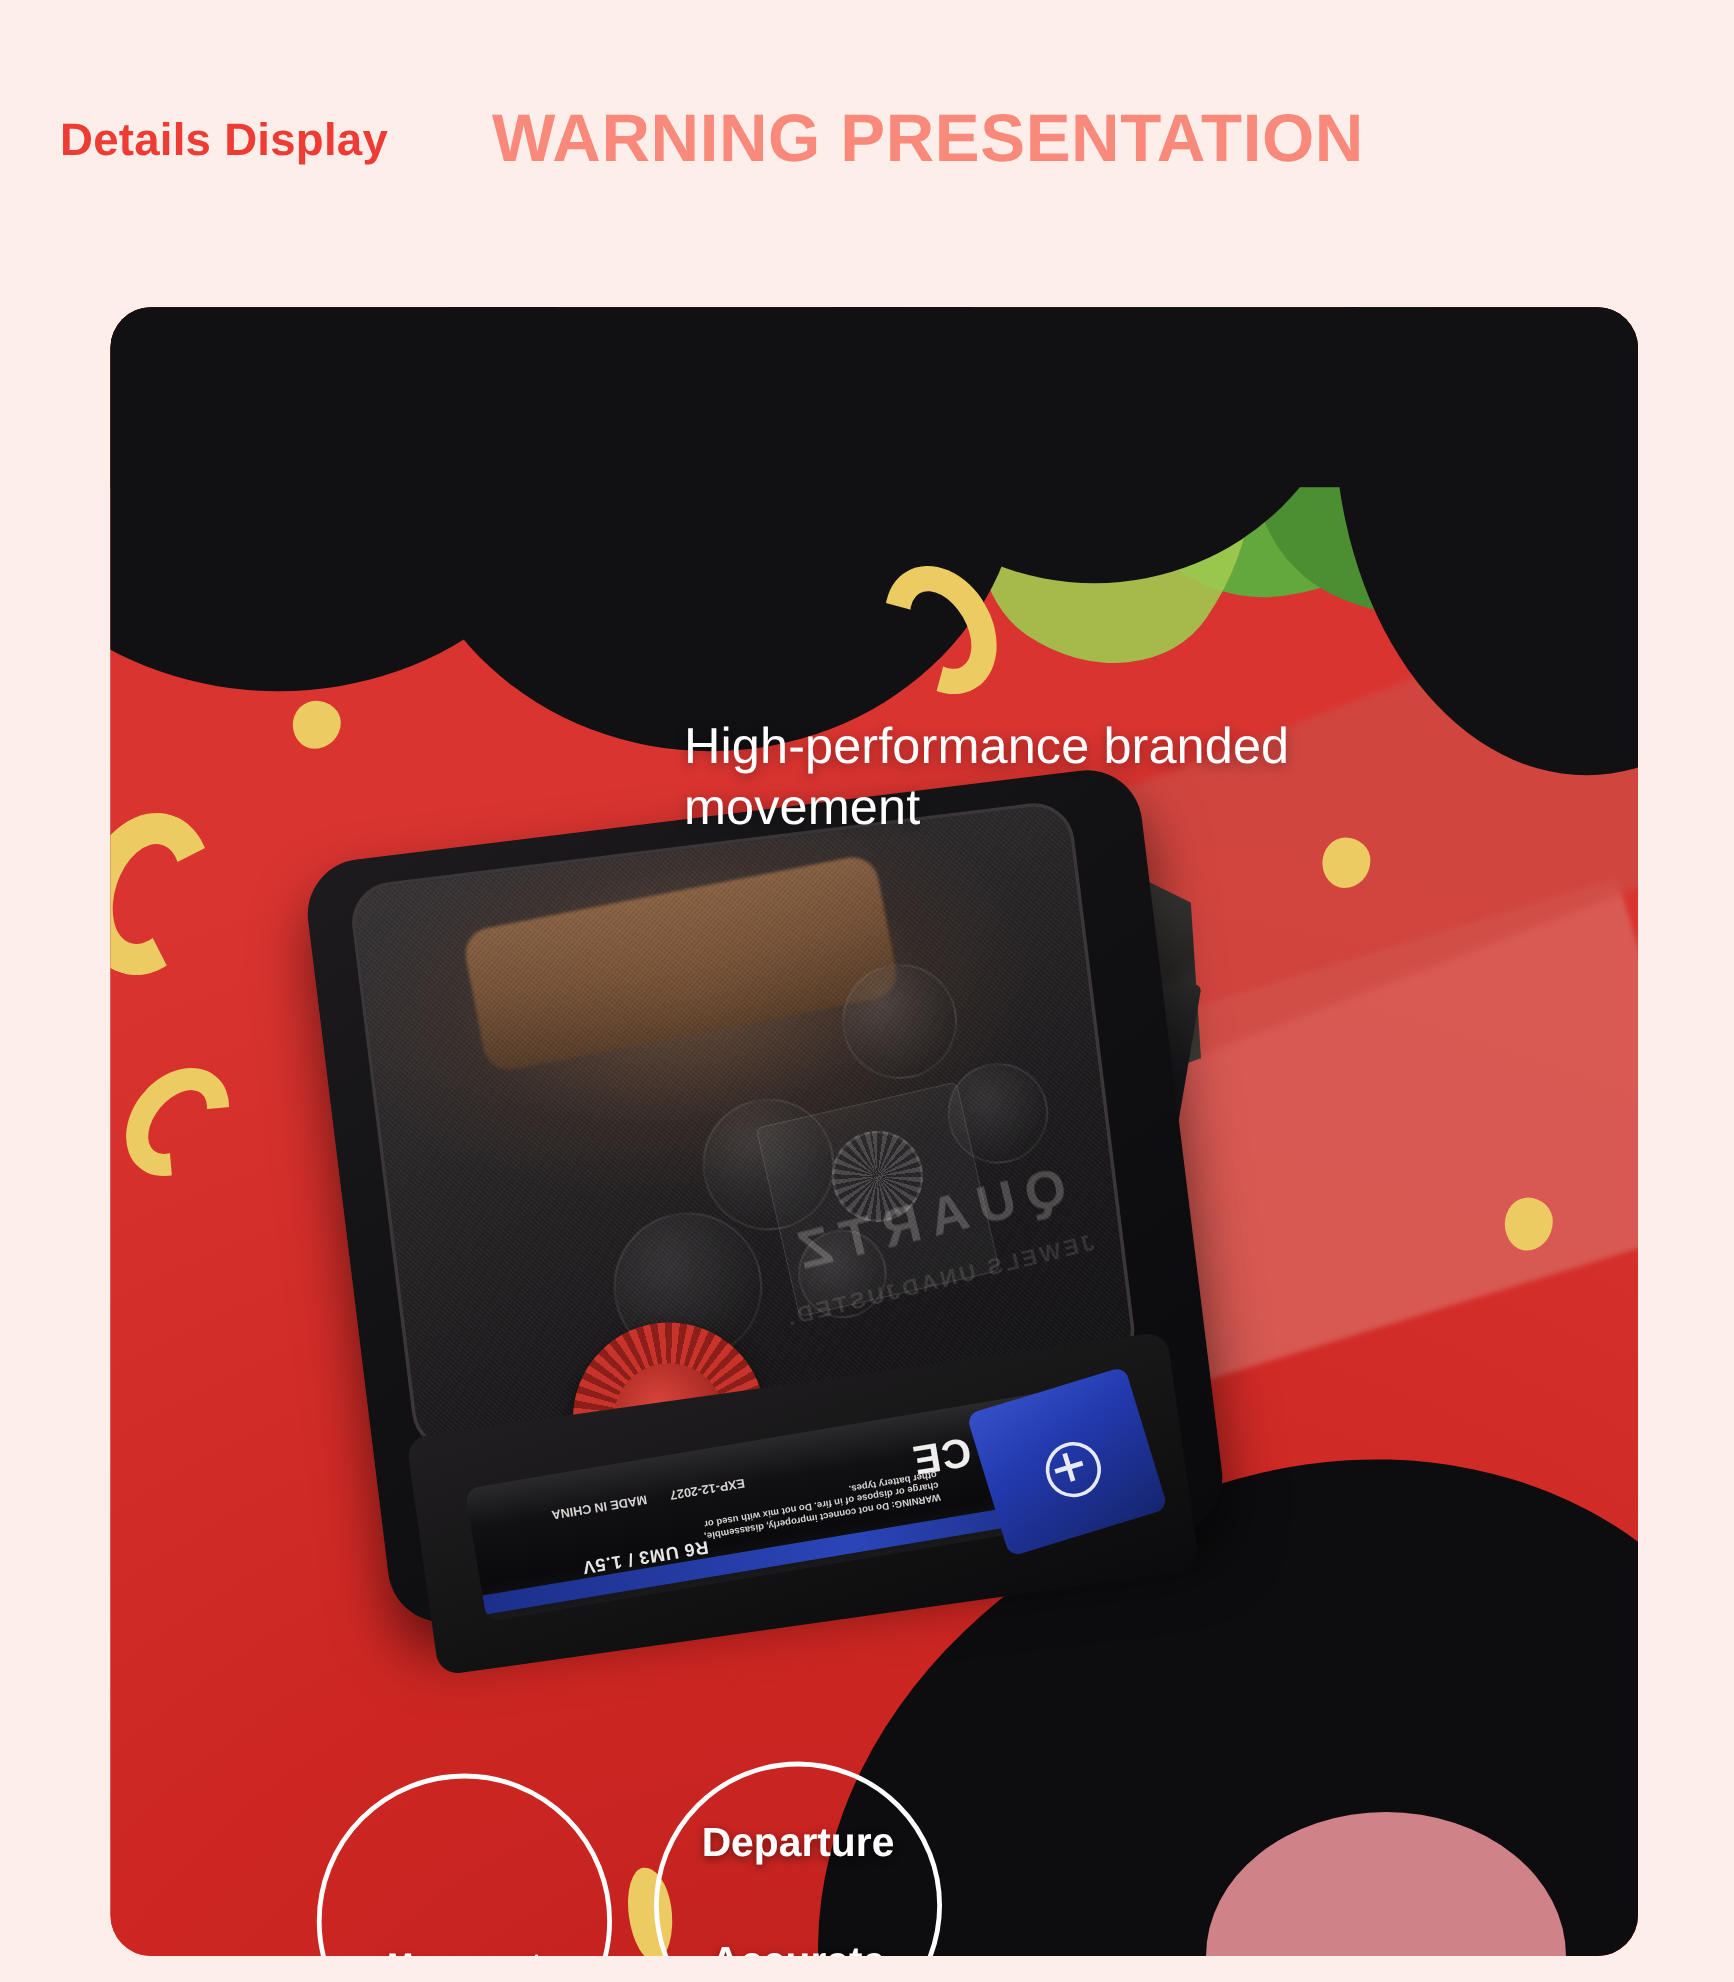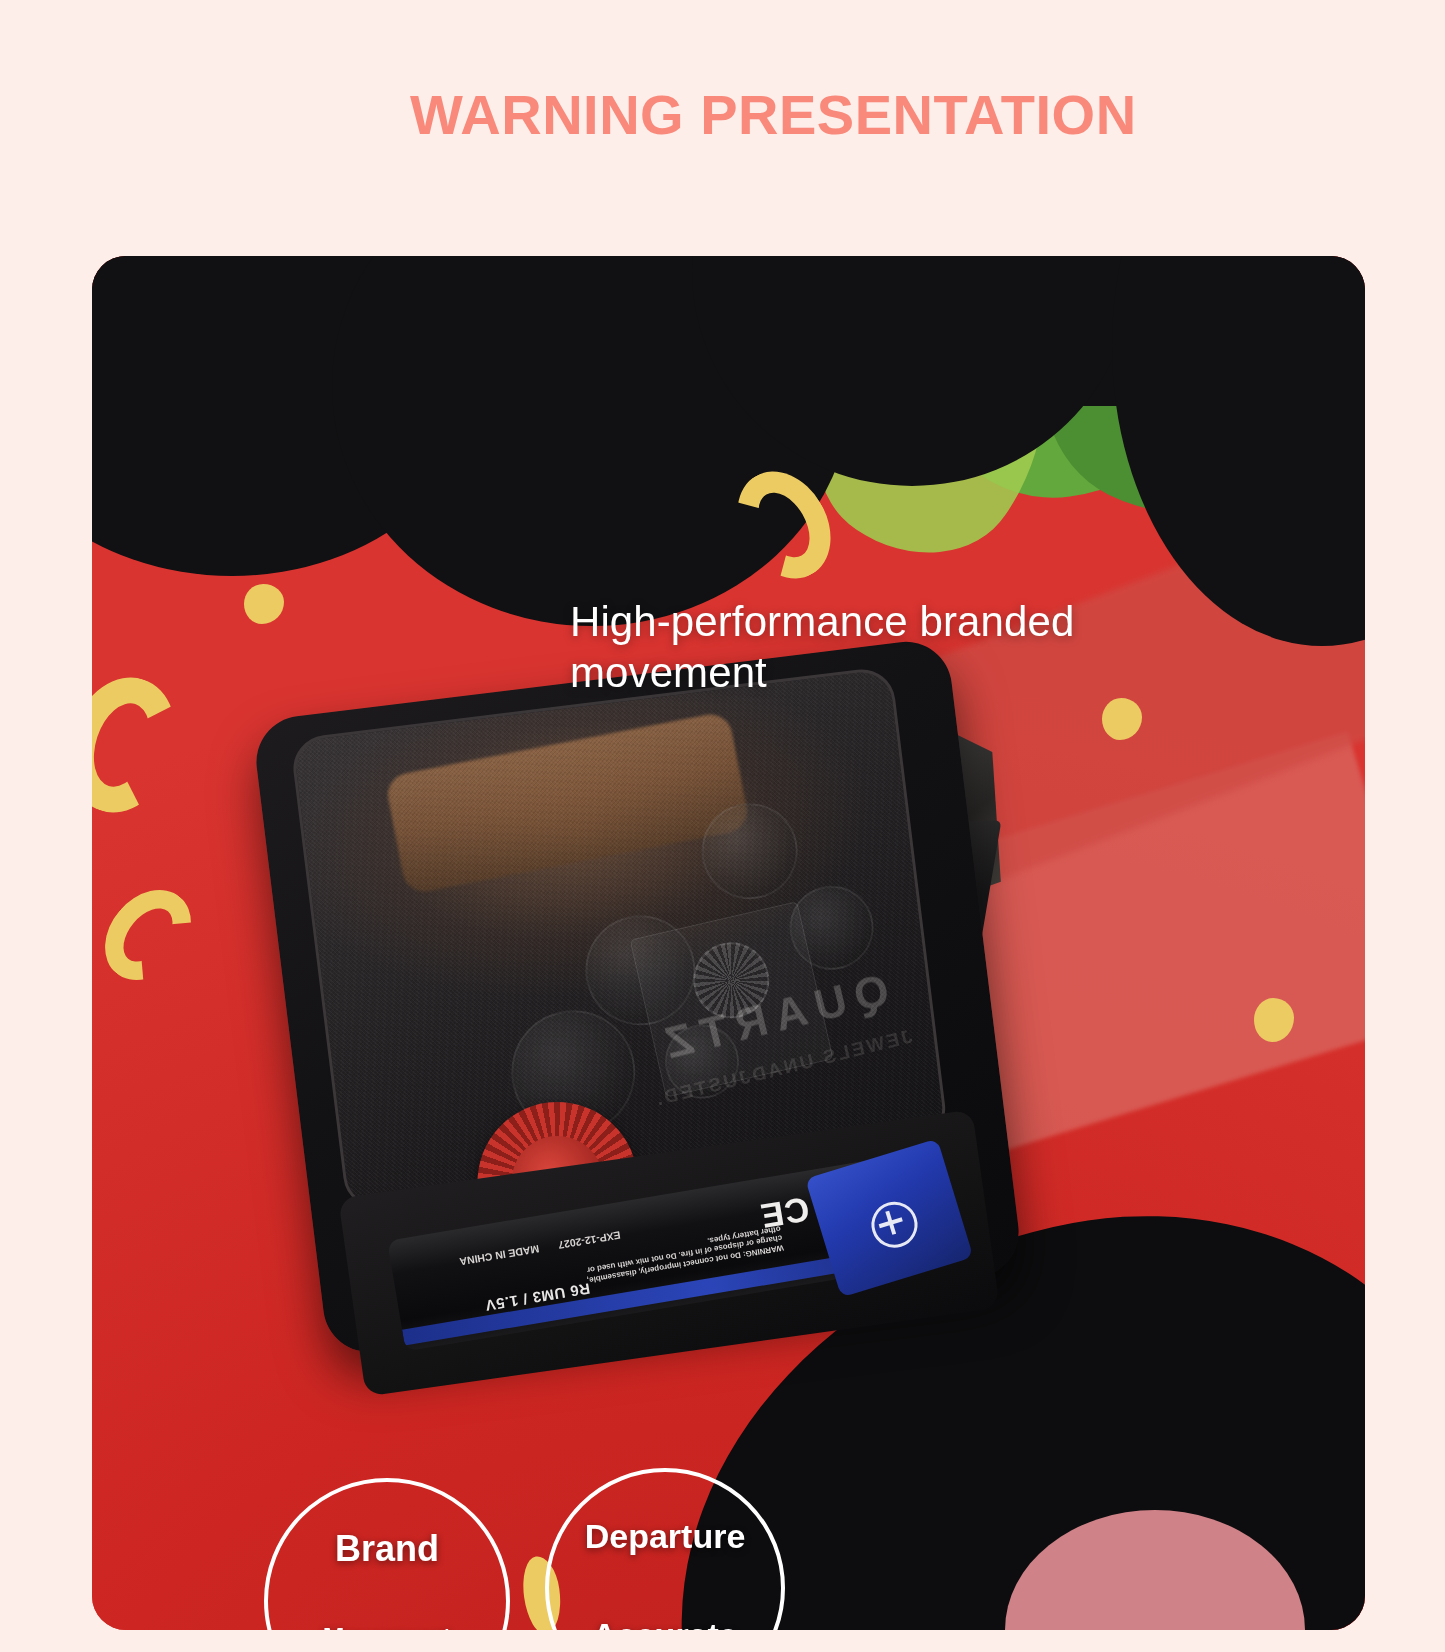--- a/index.html
+++ b/index.html
@@ -428,20 +428,21 @@
     text-shadow: 0 2px 7px rgba(0,0,0,0.45);
     white-space: nowrap;
   }
   .badge-2 .badge-title { top: 45px; font-size: 34px; }
   .badge-2 .badge-sub { top: 144px; font-size: 34px; }
 </style>
 </head>
 <body>
 
 <div class="header">
+  <div class="header-cn">Details Display</div>
   <div class="header-en">WARNING PRESENTATION</div>
 </div>
 
 <div class="photo-panel">
 
   <div class="sb-red"></div>
   <div class="sb-light-band"></div>
   <div class="sb-light-band2"></div>
 
   <div class="leaf leaf-lt" style="left:640px; top:-70px; width:330px; height:290px; transform:rotate(18deg);"></div>
@@ -513,21 +514,20 @@
       </div>
       <div class="batt-cell">
         <div class="batt-plus"></div>
       </div>
     </div>
   </div>
 
   <div class="overlay-title">High-performance branded movement</div>
 
   <div class="badge badge-1">
-    <div class="badge-title">Brand</div>
     <div class="badge-sub">Movement</div>
   </div>
 
   <div class="badge badge-2">
     <div class="badge-title">Departure</div>
     <div class="badge-sub">Accurate</div>
   </div>
 
 </div>
 

